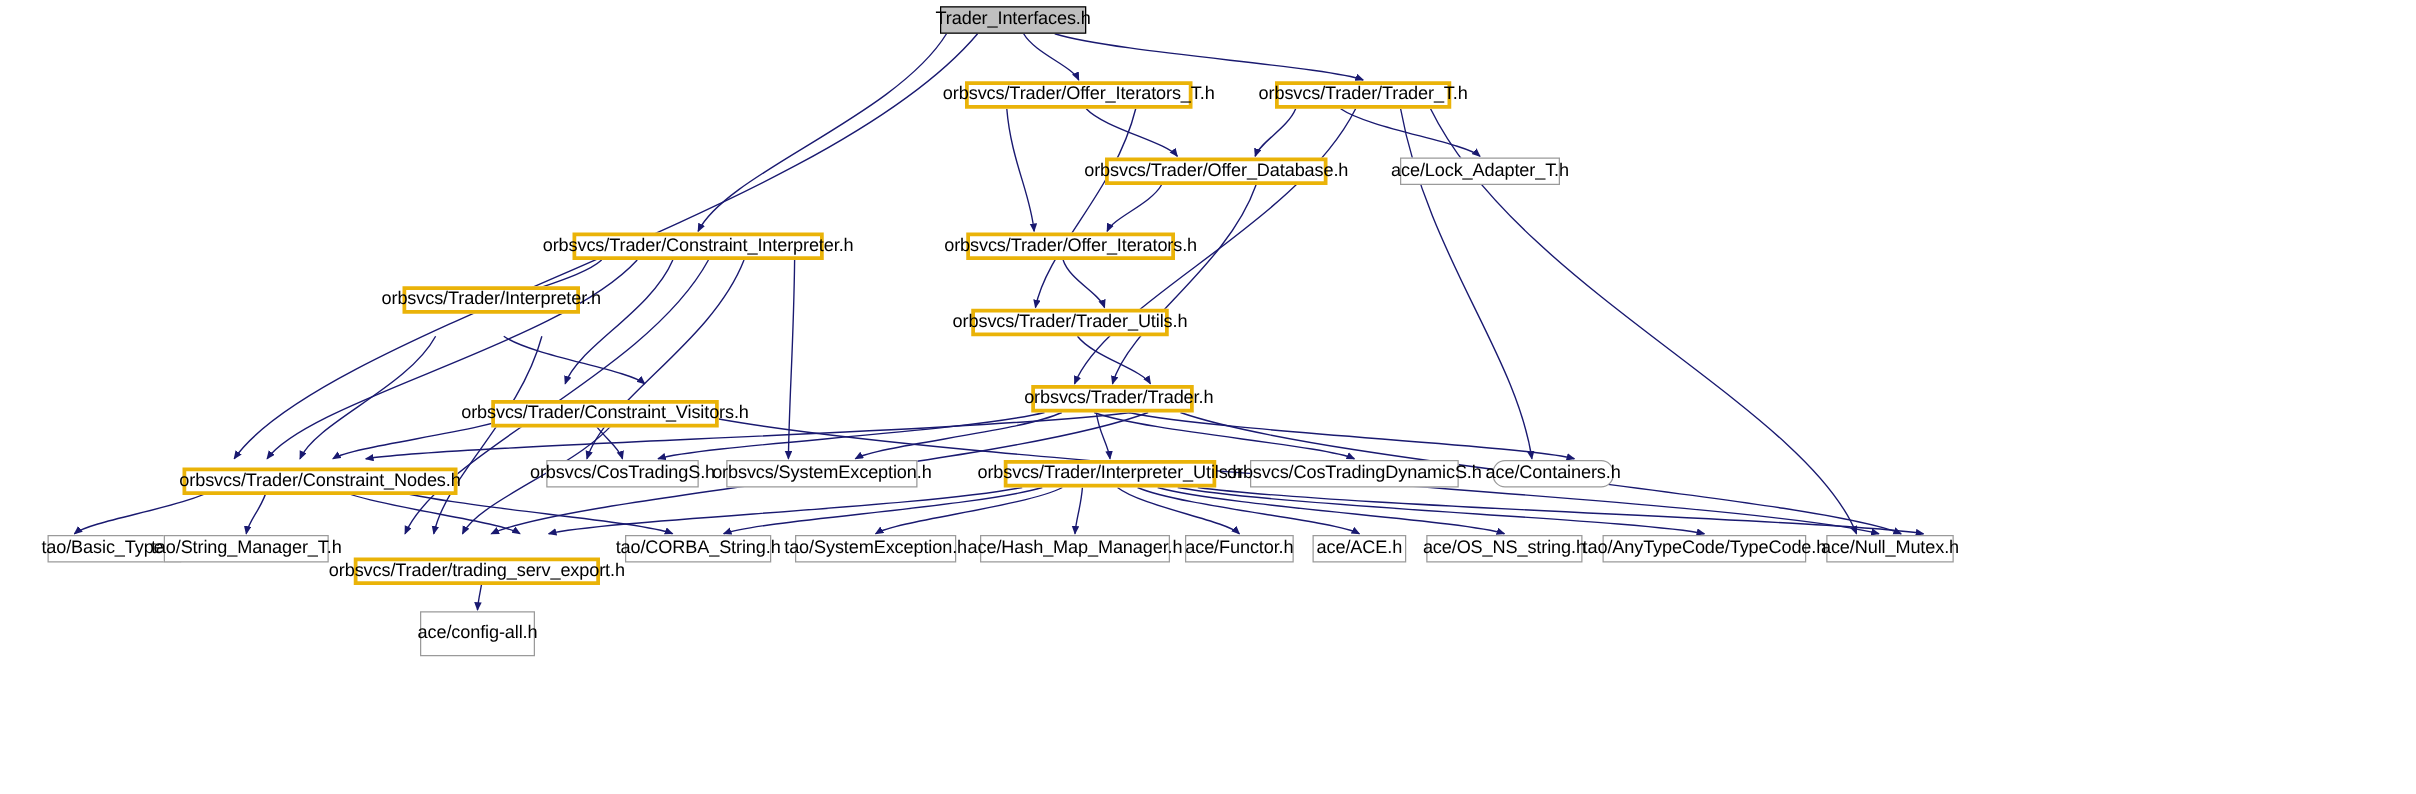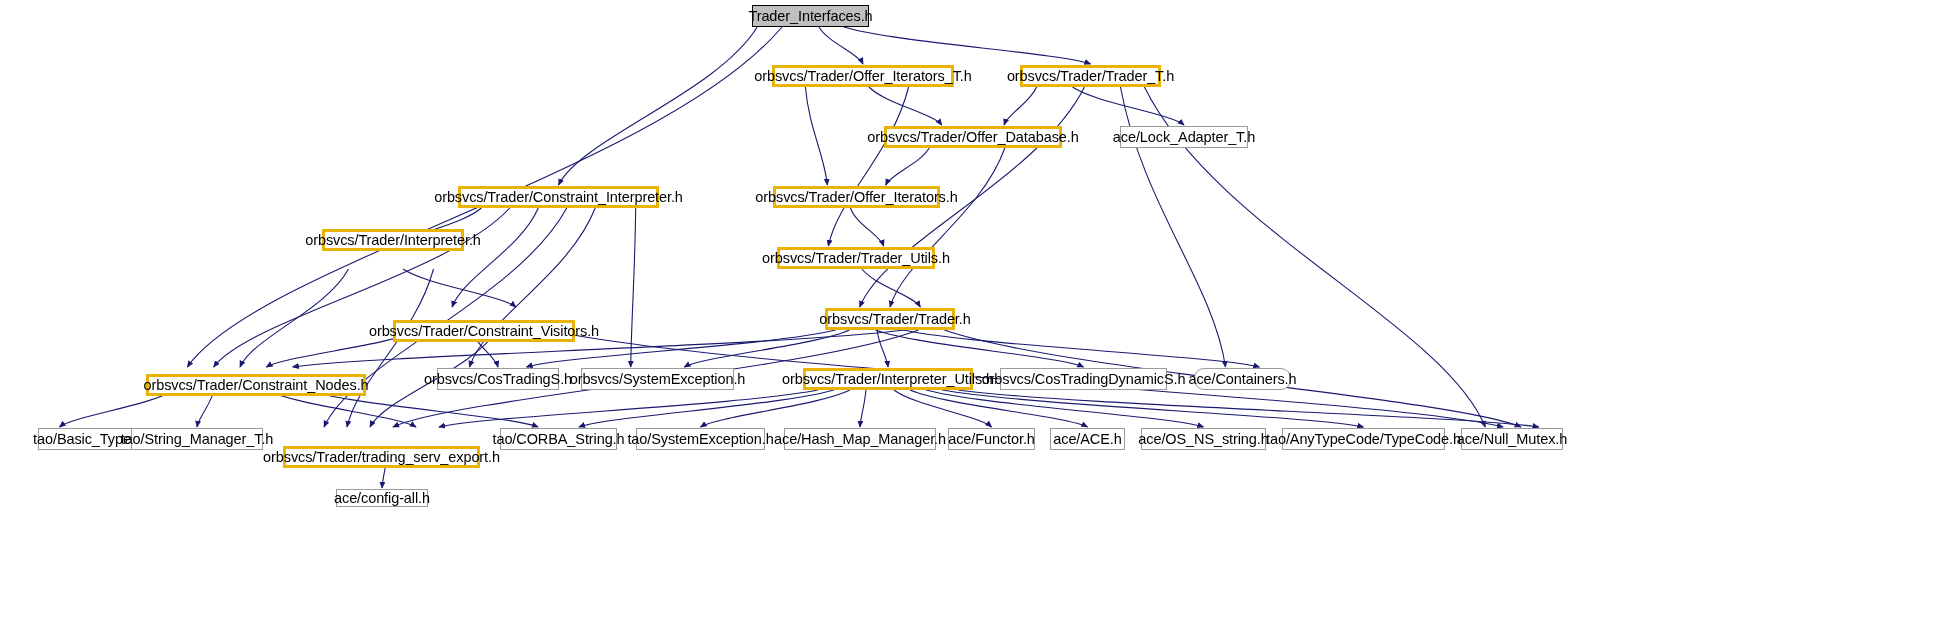--- a/index.html
+++ b/index.html
@@ -153,16 +153,16 @@
     </div>
     <div class="gnode leaf" style="left: 1141px; top: 428px; width: 125px; height: 22px;">
       <span>ace/OS_NS_string.h</span>
     </div>
     <div class="gnode leaf" style="left: 1282px; top: 428px; width: 163px; height: 22px;">
       <span>tao/AnyTypeCode/TypeCode.h</span>
     </div>
     <div class="gnode leaf" style="left: 1461px; top: 428px; width: 102px; height: 22px;">
       <span>ace/Null_Mutex.h</span>
     </div>
-    <div class="gnode leaf" style="left: 336px; top: 489px; width: 92px; height: 18px;">
+    <div class="gnode leaf" style="left: 336px; top: 489px; width: 92px; height: 36px;">
       <span>ace/config-all.h</span>
     </div>
   </div>
 
 </body></html>

